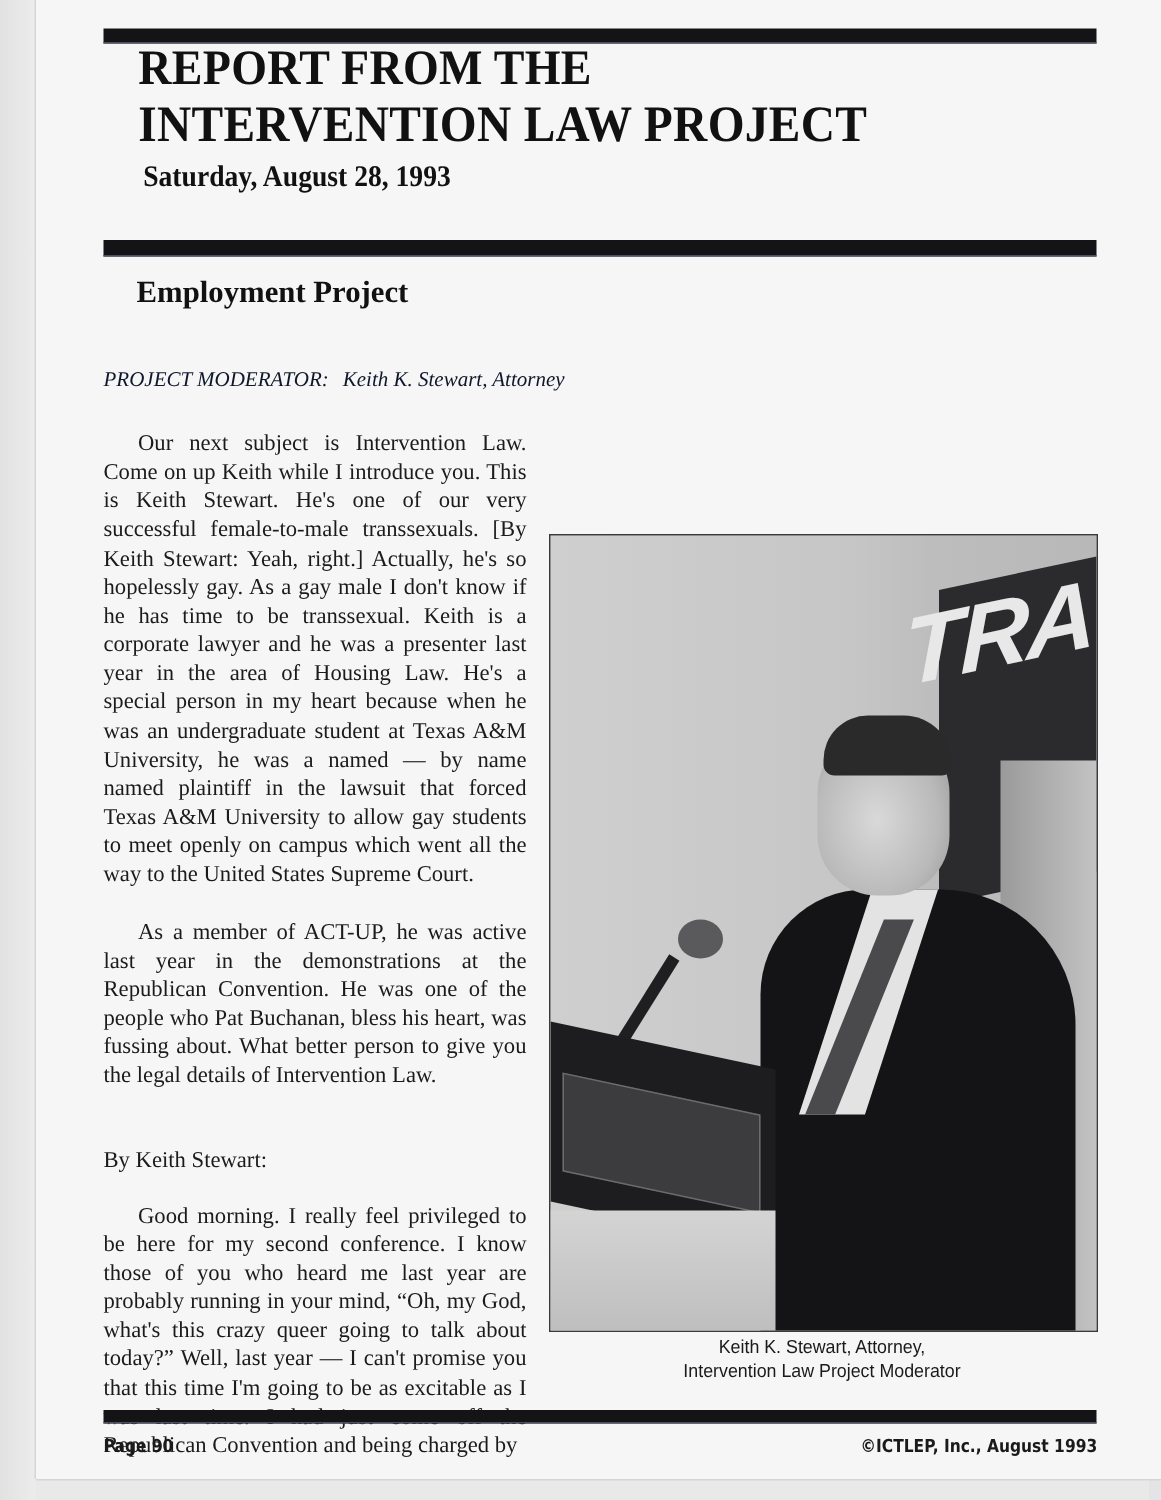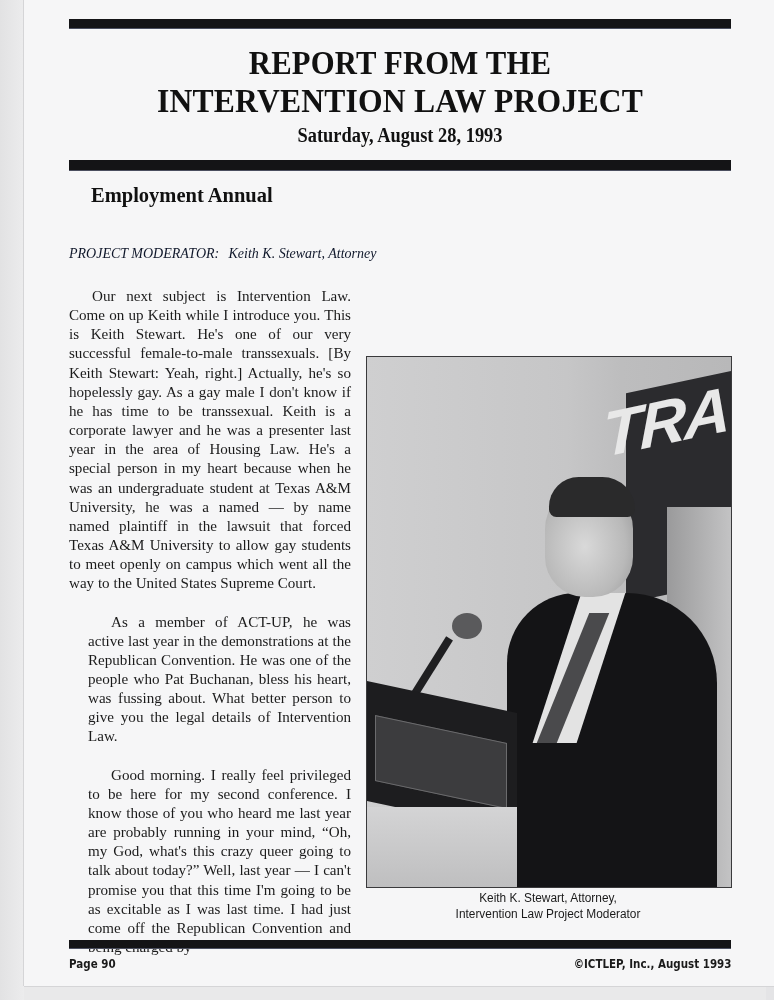--- a/index.html
+++ b/index.html
@@ -26,22 +26,22 @@
   .rule {
     position: absolute; left: 69px; width: 662px; height: 9px;
     background: #141416;
     border-bottom: 1px solid #4b4f5f;
   }
   .rule.top { top: 19px; }
   .rule.mid { top: 160px; height: 10px; }
   .rule.bottom { top: 940px; height: 8px; }
 
   .masthead {
-    position: absolute; left: 69px; top: 44px; width: 662px;
-    text-align: center;
+    position: absolute; left: 69px; top: 27px; width: 662px;
+    text-align: left;
   }
   .mast-line1, .mast-line2 {
     font-weight: bold; font-size: 33px; line-height: 38px;
     letter-spacing: 0.2px; color: #111;
     transform: scaleX(0.93);
   }
   .mast-line2 { font-size: 34px; }
   .mast-date {
     font-weight: bold; font-size: 20px; line-height: 26px; margin-top: 2px;
     color: #111; transform: scaleX(0.92);
@@ -60,21 +60,21 @@
     font-style: italic; font-size: 14px; color: #0f172a;
   }
   .moderator .label { display: inline-block; width: 156px; }
 
   .col-left {
     position: absolute; left: 69px; top: 287px; width: 282px;
     font-size: 15.1px; line-height: 19.15px; color: #1b1b1b;
   }
   .byline { margin: 0 0 17px 0; }
   .para { margin: 0; text-align: justify; text-indent: 23px; }
-  .para + .para { margin-top: 19px; margin-left: 19px; }
+  .para + .para { margin-top: 19px; }
   .byline.second { margin-top: 38px; }
 
   .photo {
     position: absolute; left: 366px; top: 356px; width: 364px; height: 530px;
     border: 1px solid #3a3a3c;
     background: linear-gradient(to right, #cfcfd0 0%, #c6c6c7 55%, #bdbdbe 70%, #b8b8b9 100%);
     overflow: hidden;
   }
   .photo .banner {
     position: absolute; right: 0; top: 14px; width: 105px; height: 210px;
@@ -162,31 +162,32 @@
 
 <header class="masthead">
   <div class="mast-line1">REPORT FROM THE</div>
   <div class="mast-line2">INTERVENTION LAW PROJECT</div>
   <div class="mast-date">Saturday, August 28, 1993</div>
 </header>
 
 <div class="rule mid"></div>
 
 <h2 class="conf-title" style="margin:0;">
-  <span class="line2">Employment Annual</span>
+  <span class="line2">Employment Project</span>
 </h2>
 
 <div class="moderator">
   <span class="label">PROJECT MODERATOR:</span>
   <span>Keith K. Stewart, Attorney</span>
 </div>
 
 <article class="col-left">
   <p class="para">Our next subject is Intervention Law. Come on up Keith while I introduce you. This is Keith Stewart. He's one of our very successful female-to-male transsexuals. [By Keith Stewart: Yeah, right.] Actually, he's so hopelessly gay. As a gay male I don't know if he has time to be transsexual. Keith is a corporate lawyer and he was a presenter last year in the area of Housing Law. He's a special person in my heart because when he was an undergraduate student at Texas A&amp;M University, he was a named — by name named plaintiff in the lawsuit that forced Texas A&amp;M University to allow gay students to meet openly on campus which went all the way to the United States Supreme Court.</p>
   <p class="para">As a member of ACT-UP, he was active last year in the demonstrations at the Republican Convention. He was one of the people who Pat Buchanan, bless his heart, was fussing about. What better person to give you the legal details of Intervention Law.</p>
+  <p class="byline second">By Keith Stewart:</p>
   <p class="para">Good morning. I really feel privileged to be here for my second conference. I know those of you who heard me last year are probably running in your mind, “Oh, my God, what's this crazy queer going to talk about today?” Well, last year — I can't promise you that this time I'm going to be as excitable as I was last time. I had just come off the Republican Convention and being charged by</p>
 </article>
 
 <figure class="photo" style="margin:0;">
   <div class="banner"></div>
   <div class="banner-text">TRA</div>
   <div class="shadow"></div>
   <div class="suit"></div>
   <div class="shirt"></div>
   <div class="tie"></div>

